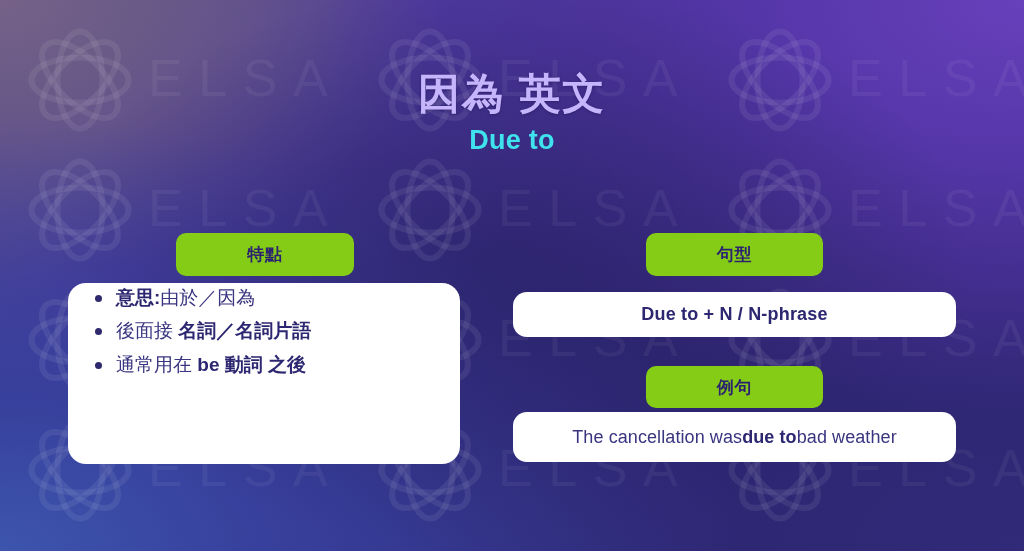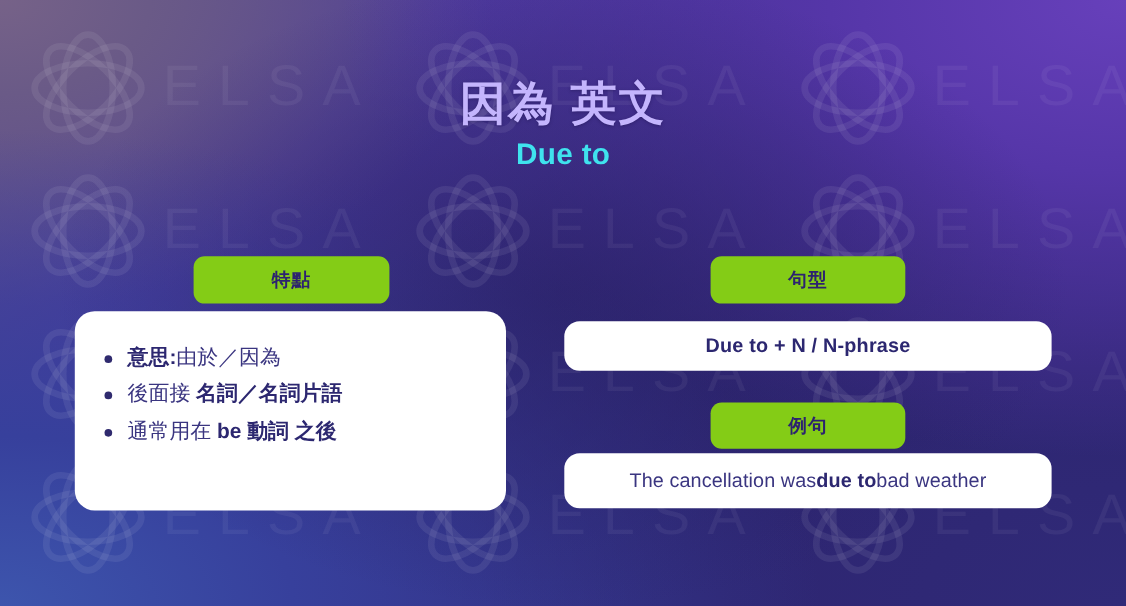--- a/index.html
+++ b/index.html
@@ -103,21 +103,21 @@
 
   .card {
     position: absolute;
     background: #ffffff;
     border-radius: 14px;
   }
 
   
   .badge-features { left: 176px; top: 233px; width: 178px; height: 43px; }
   .card-features  { left: 68px;  top: 283px; width: 392px; height: 181px;
-                    border-radius: 18px; padding: 28px 14px 14px 22px; }
+                    border-radius: 18px; padding: 0 14px 14px 22px; }
 
   .bullet-list {
     list-style: none;
     margin: 0;
     padding: 0;
     color: #2f2a6e;
   }
   .bullet-list li {
     position: relative;
     padding-left: 26px;

